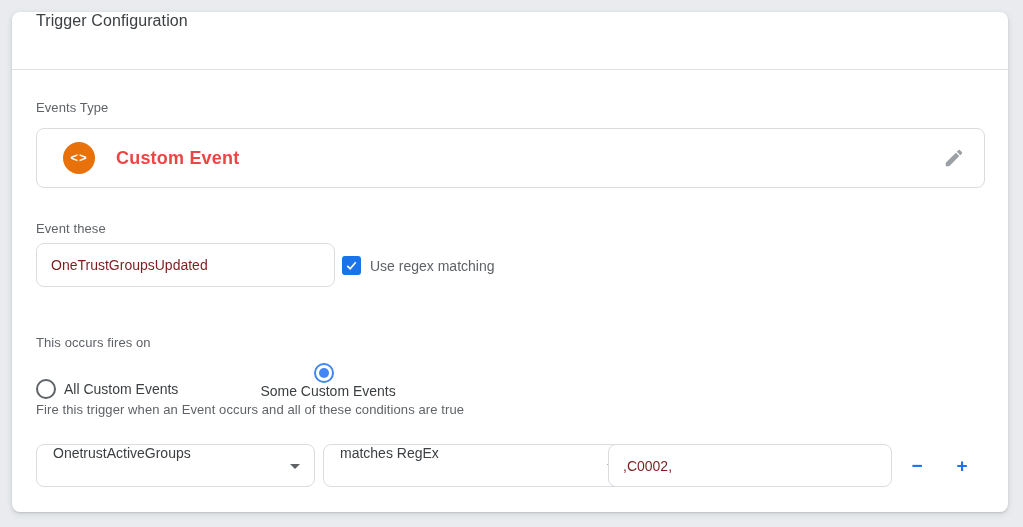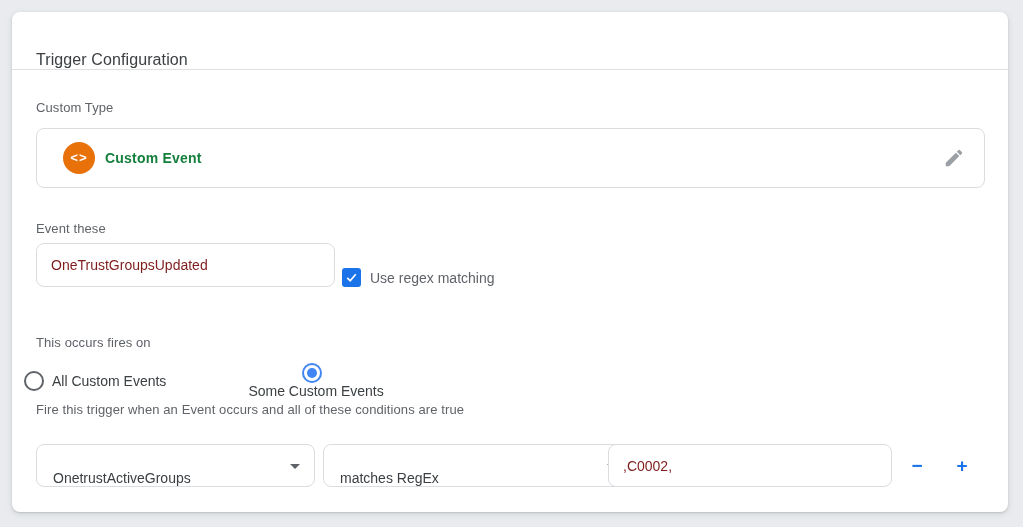--- a/index.html
+++ b/index.html
@@ -11,21 +11,21 @@
     position:relative;
   }
   .card {
     position:absolute; left:12px; top:12px;
     width:996px; height:500px;
     background:#fff;
     border-radius:8px;
     box-shadow:0 1px 2px rgba(60,64,67,.18), 0 2px 6px rgba(60,64,67,.12);
   }
   .card-header {
-    height:58px; display:flex; align-items:flex-end;
+    height:58px; display:flex; align-items:flex-start;
     padding-left:24px;
     border-bottom:1px solid #e0e0e0;
   }
   .card-title { font-size:16px; color:#3c4043; letter-spacing:.1px; }
 
   .section-label {
     position:absolute; left:24px;
     font-size:13px; color:#5f6368; letter-spacing:.1px;
   }
 
@@ -38,71 +38,71 @@
     background:#fff;
   }
   .type-icon {
     width:32px; height:32px; border-radius:50%;
     background:#e8710a; color:#fff;
     margin-left:26px;
     display:flex; align-items:center; justify-content:center;
     font-size:13px; font-weight:bold; letter-spacing:1px;
     font-family:"Liberation Mono", monospace;
   }
-  .type-name { margin-left:10px; font-size:14px; font-weight:bold; color:#15803d; letter-spacing:.2px; }
+  .type-name { margin-left:21px; font-size:18px; font-weight:bold; color:#ef4444; letter-spacing:.2px; }
   .pencil-btn {
     position:absolute; right:14px; top:50%; transform:translateY(-50%);
     width:32px; height:32px; display:flex; align-items:center; justify-content:center;
     cursor:pointer;
   }
 
   
   .text-input {
     border:1px solid #dadce0; border-radius:8px;
     font-family:"Liberation Sans", sans-serif;
     font-size:14px; color:#7f1d1d;
     padding:0 14px; outline:none; background:#fff;
   }
   #event-input { position:absolute; left:24px; top:231px; width:299px; height:44px; }
 
   .checkbox-row {
-    position:absolute; left:330px; top:256px;
+    position:absolute; left:330px; top:244px;
     display:flex; align-items:center; gap:9px;
   }
   .checkbox {
     width:19px; height:19px; border-radius:3px;
     border:2px solid #5f6368; background:#fff;
     display:flex; align-items:center; justify-content:center;
     cursor:pointer;
   }
   .checkbox svg { display:none; }
   .checkbox.checked { background:#1a73e8; border-color:#1a73e8; }
   .checkbox.checked svg { display:block; }
   .checkbox-label { font-size:14px; color:#5f6368; }
 
   
-  .radio-row { position:absolute; left:12px; top:351px; display:flex; align-items:center; }
+  .radio-row { position:absolute; left:24px; top:351px; display:flex; align-items:flex-end; }
   .radio-option { display:flex; align-items:center; cursor:pointer; }
   .radio-option + .radio-option { margin-left:74px;flex-direction:column; }
   .radio-circle {
     width:20px; height:20px; border-radius:50%;
     border:2px solid #5f6368; background:#fff;
     display:flex; align-items:center; justify-content:center;
   }
   .radio-option.selected .radio-circle { border-color:#4285f4; }
   .radio-dot { width:10px; height:10px; border-radius:50%; background:transparent; }
   .radio-option.selected .radio-dot { background:#4285f4; }
   .radio-label { margin-left:8px; font-size:14px; color:#3c4043; }
 
   
   .cond-row { position:absolute; left:0; top:432px; width:100%; height:43px; }
   .select-box {
     position:absolute; top:0; height:43px;
     border:1px solid #dadce0; border-radius:8px; background:#fff;
-    display:flex; align-items:flex-end;
+    display:flex; align-items:flex-start;
     padding:0 16px; font-size:14px; color:#3c4043;
     cursor:pointer;
   }
   .caret {
     position:absolute; right:14px; top:50%;
     margin-top:-2px;
     width:0; height:0;
     border-left:5px solid transparent;
     border-right:5px solid transparent;
     border-top:5px solid #5f6368;
@@ -122,21 +122,21 @@
 </style>
 </head>
 <body>
 
 <div class="card">
 
   <div class="card-header">
     <span class="card-title">Trigger Configuration</span>
   </div>
 
-  <span class="section-label" style="top:88px;">Custom Type</span>
+  <span class="section-label" style="top:88px;">Events Type</span>
 
   <div class="type-tile">
     <div class="type-icon">&lt;&gt;</div>
     <span class="type-name">Custom Event</span>
     <div class="pencil-btn">
       <span style="display:flex;">
         <svg width="22" height="22" viewBox="0 0 24 24" fill="#9aa0a6">
           <path d="M3 17.25V21h3.75L17.81 9.94l-3.75-3.75L3 17.25zM20.71 7.04c.39-.39.39-1.02 0-1.41l-2.34-2.34a.9959.9959 0 0 0-1.41 0l-1.83 1.83 3.75 3.75 1.83-1.83z"></path>
         </svg>
       </span>

